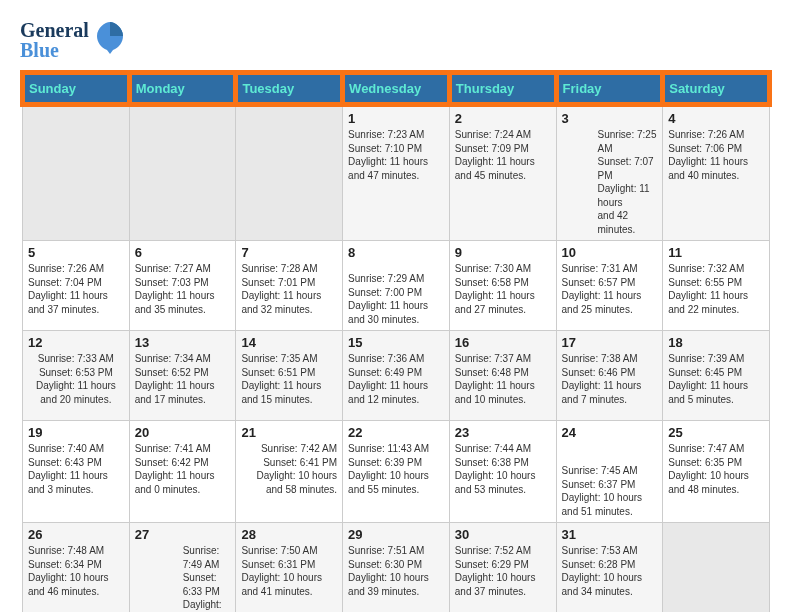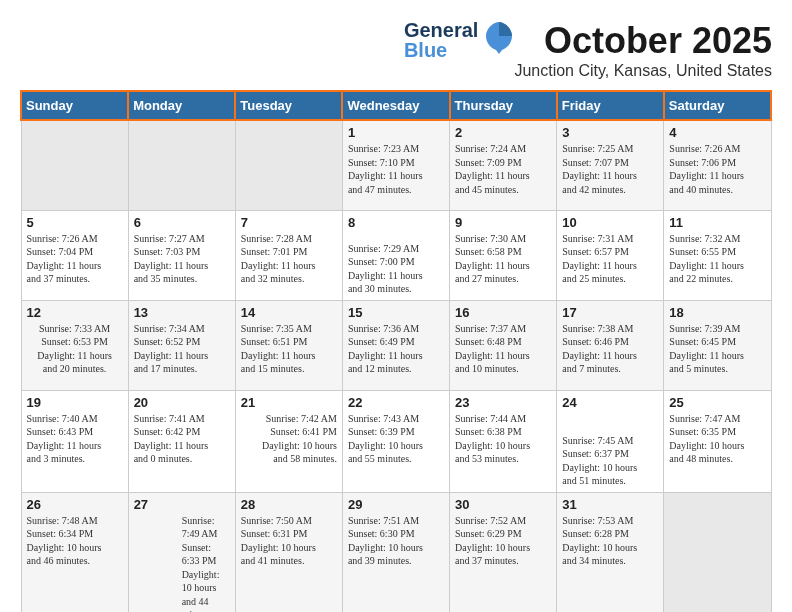--- a/index.html
+++ b/index.html
@@ -6,22 +6,23 @@
     body {
       font-family: Arial, sans-serif;
       background: #fff;
       width: 792px;
       min-height: 612px;
       padding: 20px;
     }
     .header {
       display: flex;
       align-items: flex-start;
-      justify-content: flex-end;
+      justify-content: flex-start;
       margin-bottom: 10px;
+      font-family: Liberation Serif, serif;
     }
     .logo {
       display: flex;
       flex-direction: column;
       align-items: flex-start;
     }
     .title-block {
       text-align: right;
     }
     .month-title {
@@ -33,26 +34,26 @@
       font-size: 16px;
       color: #333;
     }
     table {
       width: 100%;
       border-collapse: collapse;
       table-layout: fixed;
     }
     thead tr th {
       background-color: #2e6da4;
-      color: #ffffff;
+      color: #5eead4;
       font-size: 13px;
       font-weight: bold;
       padding: 6px 4px;
       text-align: left;
-      border: 2px solid #f97316;
+      border: 5px solid #f97316;
     }
     tbody tr td {
       border: 1px solid #ccc;
       vertical-align: top;
       padding: 4px 5px;
       font-size: 10.5px;
       color: #222;
       height: 90px;
     }
     tbody tr:nth-child(odd) td {
@@ -65,21 +66,20 @@
       font-size: 13px;
       font-weight: bold;
       color: #222;
       display: block;
       margin-bottom: 2px;
     }
     .cell-content {
       font-size: 10px;
       line-height: 1.35;
       color: #333;
-      font-family: Liberation Serif, serif;
     }
     .empty-cell {
       background-color: #e8e8e8 !important;
     }
   </style>
 </head>
 <body>
 
 <div class="header">
   <div class="logo">
@@ -89,24 +89,20 @@
         <span style="font-size:20px;font-weight:bold;color:#4a90d9;">Blue</span>
       </div>
       <div style="margin-left:2px;">
         <svg width="30" height="36" viewBox="0 0 30 36" xmlns="http://www.w3.org/2000/svg">
           <path d="M15 2 C20 2, 28 8, 28 16 C28 22, 24 28, 18 30 L15 34 L12 30 C6 28, 2 22, 2 16 C2 8, 10 2, 15 2Z" fill="#4a90d9"></path>
           <path d="M15 2 C20 2, 28 8, 28 16 L15 16Z" fill="#2e6da4"></path>
         </svg>
       </div>
     </div>
   </div>
-  <div class="title-block">
-    <div class="month-title">October 2025</div>
-    <div class="location">Junction City, Kansas, United States</div>
-  </div>
 </div>
 
 <table>
   <thead>
     <tr>
     <th>Sunday</th>
         <th>Monday</th>
         <th>Tuesday</th>
         <th>Wednesday</th>
         <th>Thursday</th>
@@ -128,21 +124,21 @@
         </td>
         <td>
           <span class="day-num">2</span>
           <div class="cell-content" style="white-space: pre-line;">Sunrise: 7:24 AM
 Sunset: 7:09 PM
 Daylight: 11 hours
 and 45 minutes.</div>
         </td>
         <td>
           <span class="day-num">3</span>
-          <div class="cell-content" style="white-space: pre-line;">Sunrise: 7:25 AM
+          <div class="cell-content" style="white-space: pre-line; margin-left: 36px;">Sunrise: 7:25 AM
 Sunset: 7:07 PM
 Daylight: 11 hours
 and 42 minutes.</div>
         </td>
         <td>
           <span class="day-num">4</span>
           <div class="cell-content" style="white-space: pre-line;">Sunrise: 7:26 AM
 Sunset: 7:06 PM
 Daylight: 11 hours
 and 40 minutes.</div>
@@ -267,21 +263,21 @@
         </td>
         <td>
           <span class="day-num">21</span>
           <div class="cell-content" style="white-space: pre-line; text-align: right;">Sunrise: 7:42 AM
 Sunset: 6:41 PM
 Daylight: 10 hours
 and 58 minutes.</div>
         </td>
         <td>
           <span class="day-num">22</span>
-          <div class="cell-content" style="white-space: pre-line;">Sunrise: 7:43 AM
+          <div class="cell-content" style="white-space: pre-line;">Sunrise: 11:43 AM
 Sunset: 6:39 PM
 Daylight: 10 hours
 and 55 minutes.</div>
         </td>
         <td>
           <span class="day-num">23</span>
           <div class="cell-content" style="white-space: pre-line;">Sunrise: 7:44 AM
 Sunset: 6:38 PM
 Daylight: 10 hours
 and 53 minutes.</div>

